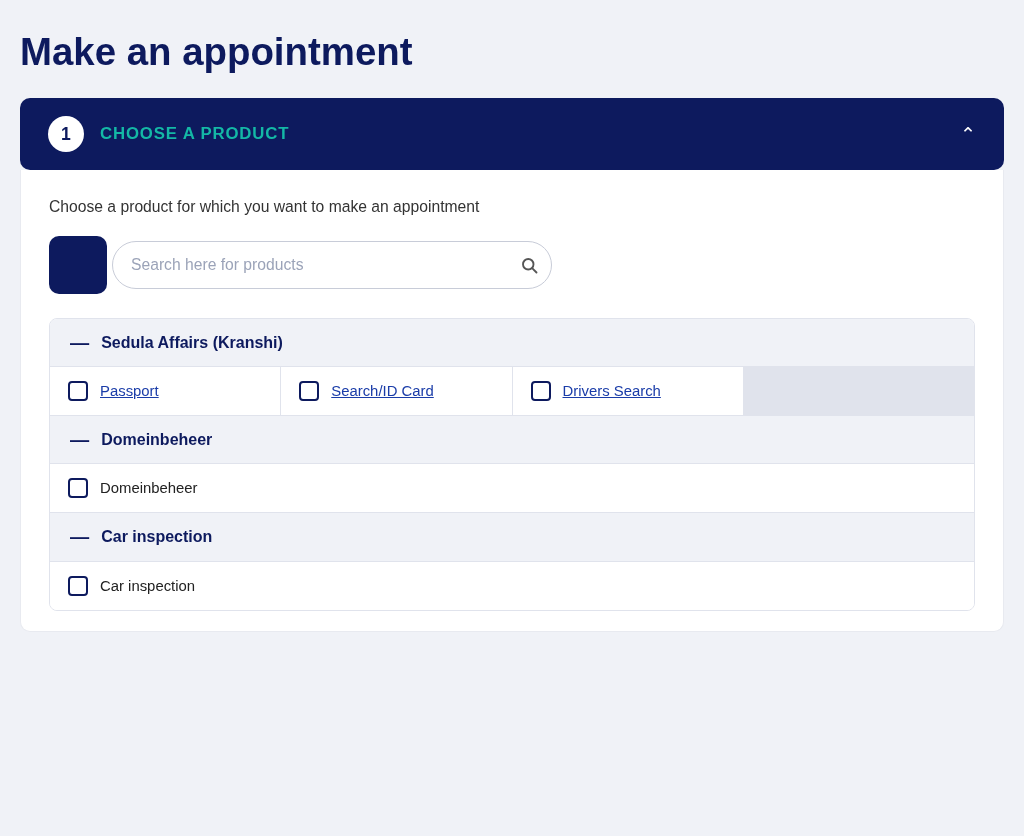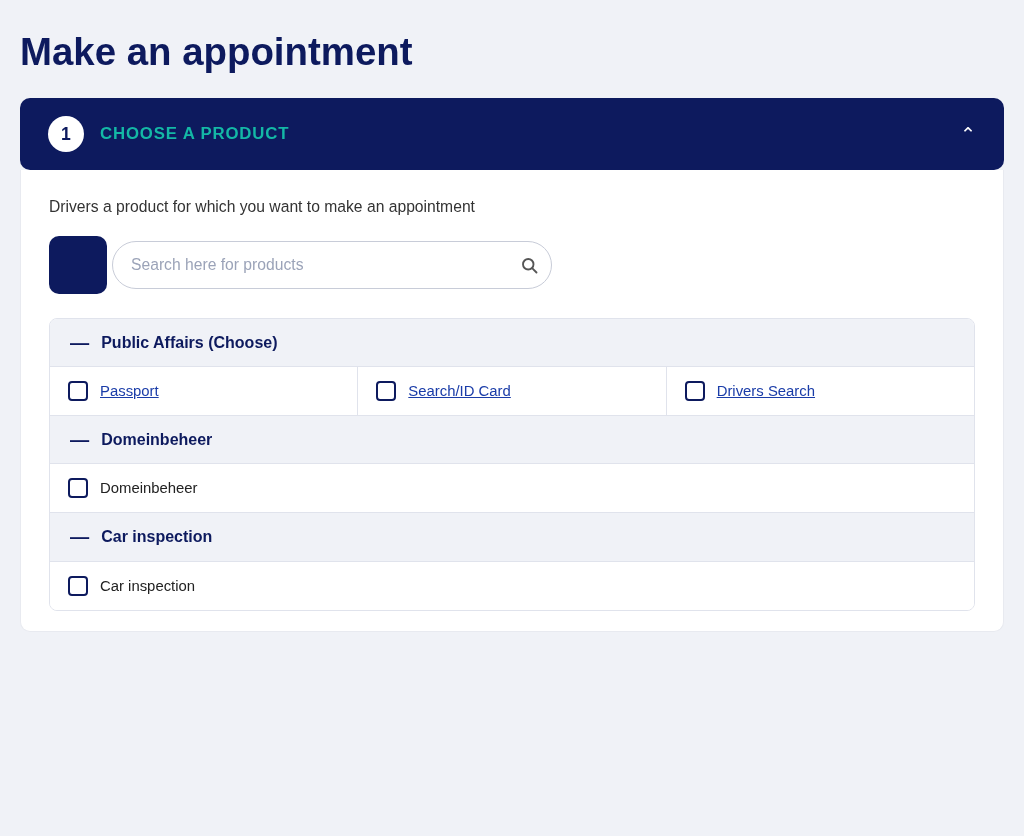--- a/index.html
+++ b/index.html
@@ -126,21 +126,21 @@
       font-weight: 700;
       line-height: 1;
     }
     .category-name {
       font-weight: 700;
       color: #0d1a5e;
       font-size: 1rem;
     }
     .items-grid {
       display: grid;
-      grid-template-columns: 1fr 1fr 1fr;
+      grid-template-columns: 1fr 1fr 1fr 1fr;
       gap: 1px;
       background: #e0e3ec;
       border-top: 1px solid #e0e3ec;
     }
     .item-cell {
       background: #fff;
       padding: 14px 18px;
       display: flex;
       align-items: center;
       gap: 12px;
@@ -188,40 +188,40 @@
 
   <div class="step-header">
     <div class="step-header-left">
       <div class="step-number">1</div>
       <span class="step-title">CHOOSE A PRODUCT</span>
     </div>
     <span class="chevron-icon">⌃</span>
   </div>
 
   <div class="step-content">
-    <p class="instruction-text">Drivers a product for which you want to make an appointment</p>
+    <p class="instruction-text">Choose a product for which you want to make an appointment</p>
 
     <div class="search-row">
       <div class="dark-box"></div>
       <div class="search-input-wrap">
         <input class="search-input" type="text" placeholder="Search here for products" style="">
         <button class="search-btn">
           <svg width="18" height="18" viewBox="0 0 24 24" fill="none" stroke="#555" stroke-width="2.5" stroke-linecap="round" stroke-linejoin="round">
             <circle cx="11" cy="11" r="7"></circle>
             <line x1="16.5" y1="16.5" x2="22" y2="22"></line>
           </svg>
         </button>
       </div>
     </div>
 
     <div class="product-list">
 
       <div class="category-header">
         <span class="category-minus">—</span>
-        <span class="category-name">Public Affairs (Choose)</span>
+        <span class="category-name">Sedula Affairs (Kranshi)</span>
       </div>
       <div class="items-grid">
         <div class="item-cell">
           <div class="checkbox"></div>
           <span class="item-label link">Passport</span>
         </div>
         <div class="item-cell">
           <div class="checkbox"></div>
           <span class="item-label link">Search/ID Card</span>
         </div>

